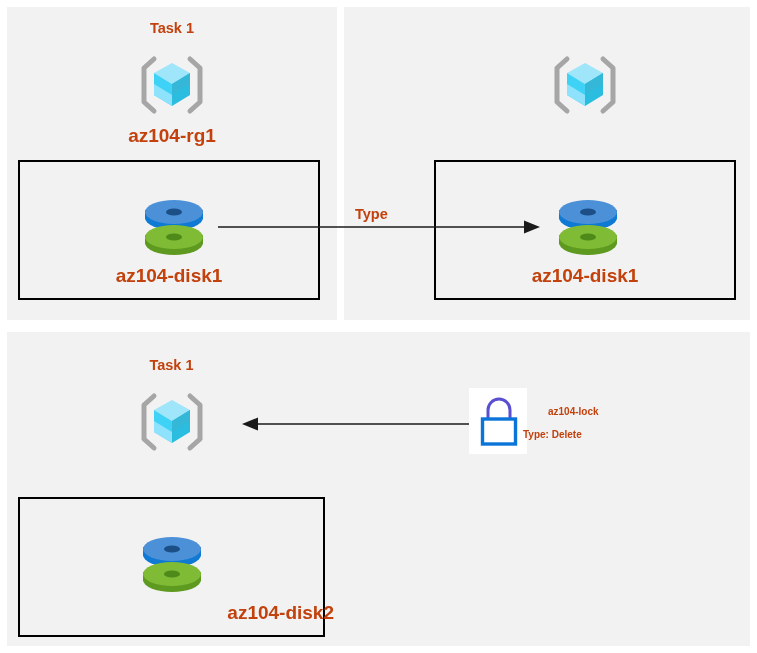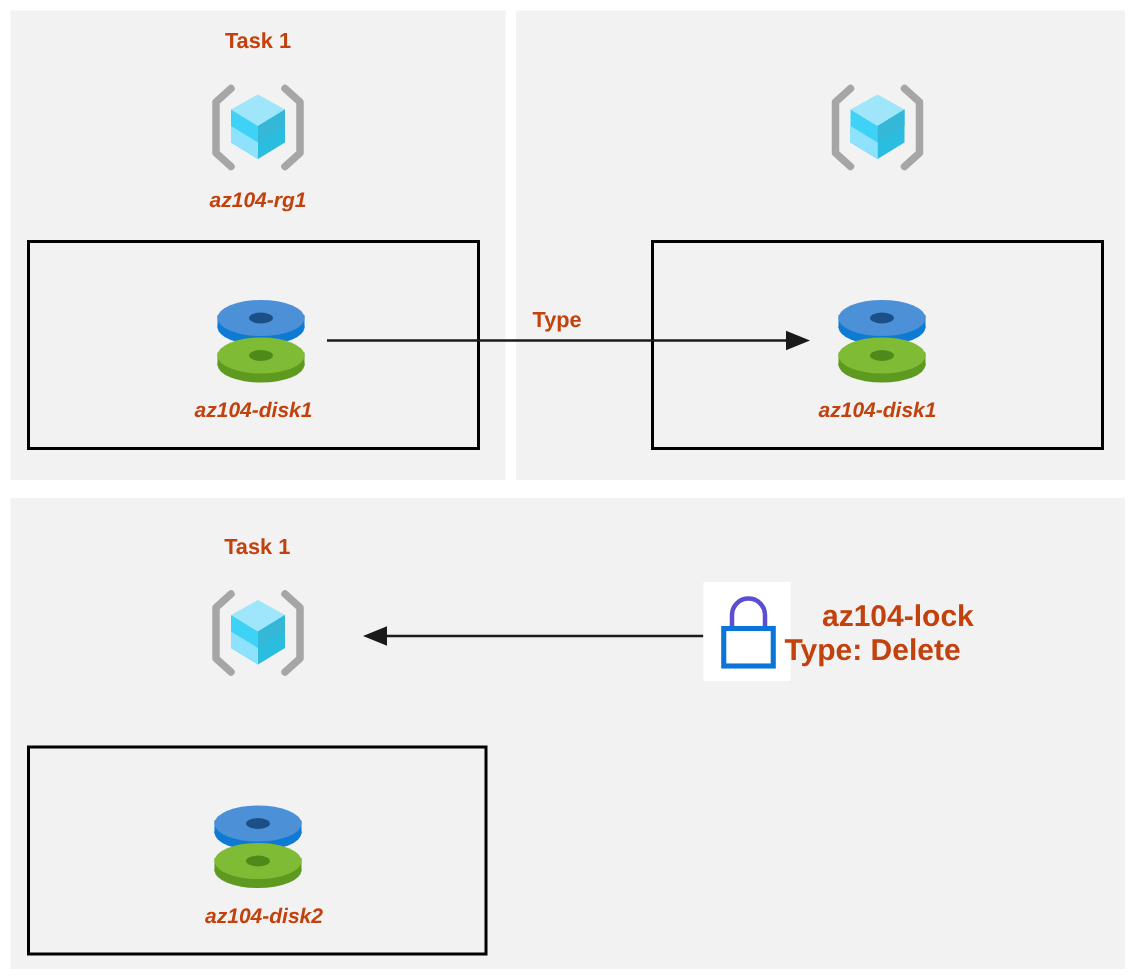--- a/index.html
+++ b/index.html
@@ -43,23 +43,23 @@
 
   
   .lbl {
     position: absolute;
     font-weight: bold;
     color: #c2410c;
     white-space: nowrap;
     text-align: center;
   }
   .task-title { font-size: 14.5px; }
-  .res-name   { font-size: 14px; font-style: italic; }
+  .res-name   { font-size: 19px; }
   .move-lbl   { font-size: 14.5px; }
-  .lock-lbl   { font-size: 20px; line-height: 21px; text-align: left; }
+  .lock-lbl   { font-size: 10px; line-height: 21px; text-align: left; }
 
   
   .ctr { text-align: center; }
 
   
   .icon-abs { position: absolute; }
 
   
   #lock-tile {
     position: absolute;
@@ -180,21 +180,21 @@
       <rect x="3" y="12" width="58" height="9" fill="#0f7ad4"></rect>
       <ellipse cx="32" cy="14" rx="29" ry="12" fill="#4c90d8"></ellipse>
       <ellipse cx="32" cy="14" rx="8" ry="3.6" fill="#1c4f86"></ellipse>
       <ellipse cx="32" cy="45" rx="29" ry="12" fill="#5d9a1f"></ellipse>
       <rect x="3" y="37" width="58" height="9" fill="#5d9a1f"></rect>
       <ellipse cx="32" cy="39" rx="29" ry="12" fill="#7fbb34"></ellipse>
       <ellipse cx="32" cy="39" rx="8" ry="3.6" fill="#4e8a1a"></ellipse>
     </svg>
   </div>
 
-  <div class="lbl res-name ctr" style="left:18px; top:602px; width:316px;">az104-disk2</div>
+  <div class="lbl res-name ctr" style="left:18px; top:602px; width:316px;text-align:right;">az104-disk2</div>
 
   <div class="icon-abs" style="left:241px; top:412px; width:228px; height:24px;">
     <svg width="228" height="24" viewBox="0 0 228 24">
       <line x1="14" y1="12" x2="228" y2="12" stroke="#1a1a1a" stroke-width="1.6"></line>
       <polygon points="1,12 17,5.5 17,18.5" fill="#1a1a1a"></polygon>
     </svg>
   </div>
 
   <div id="lock-tile"></div>
 

